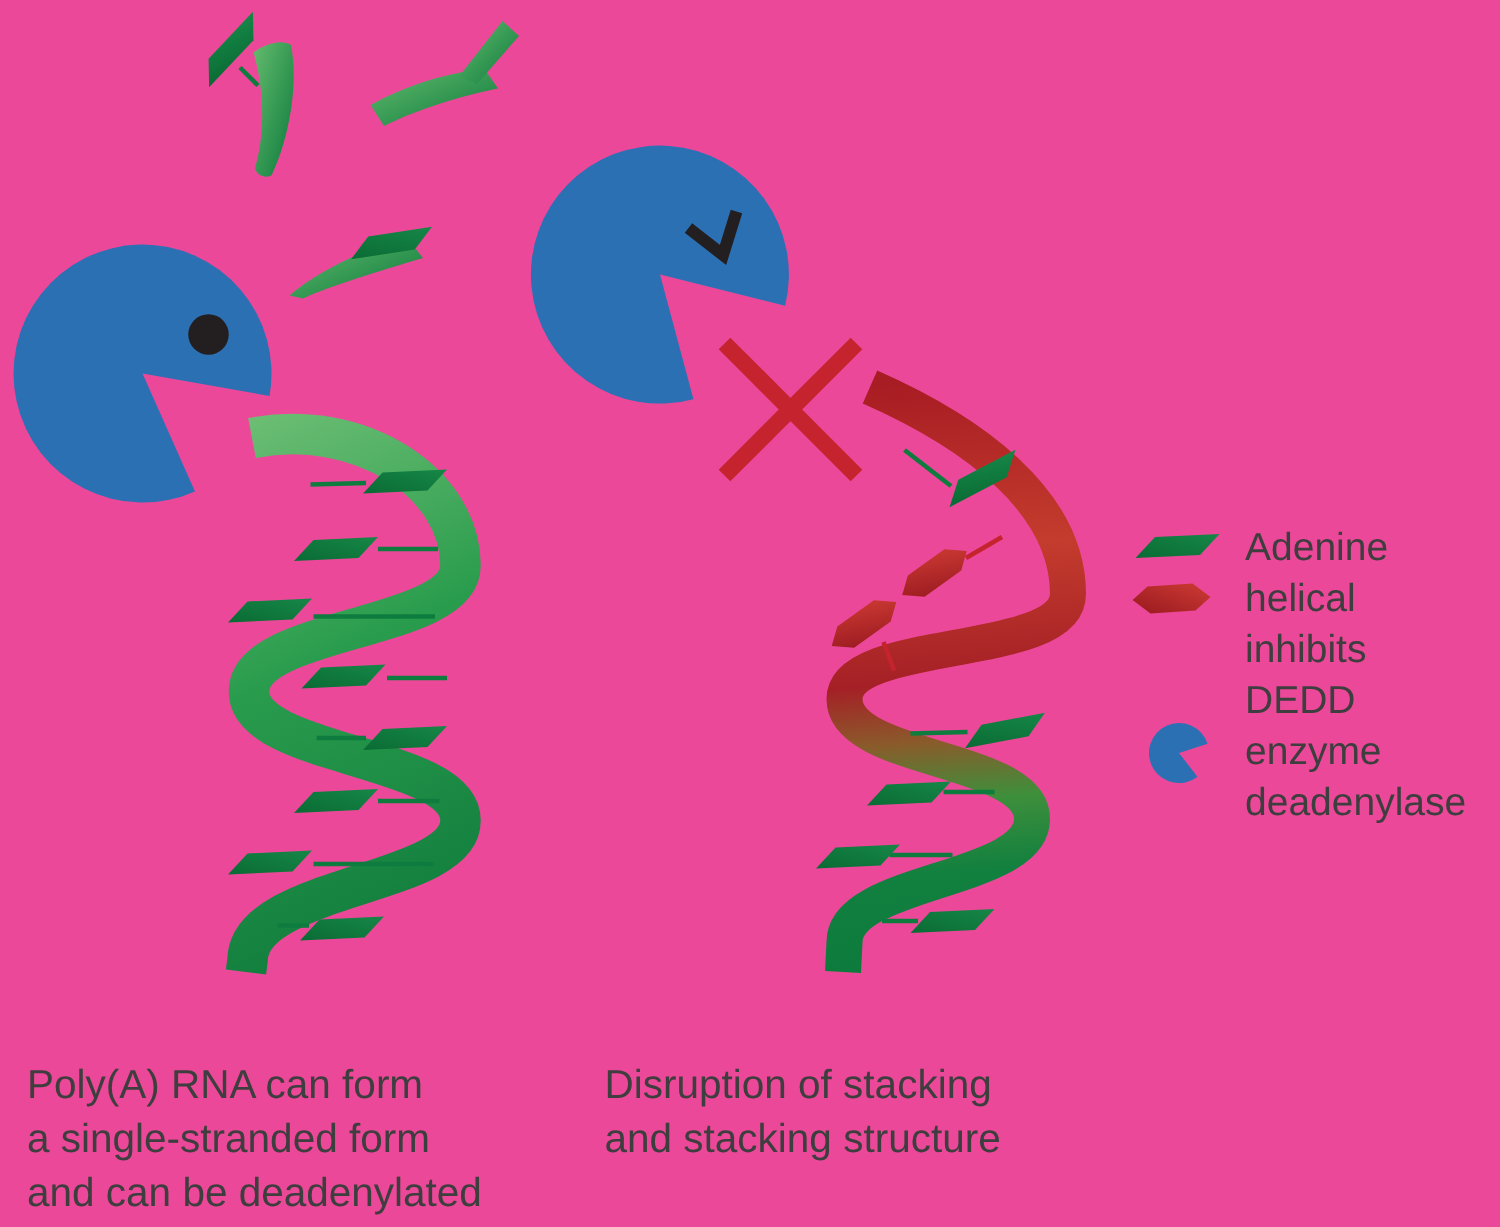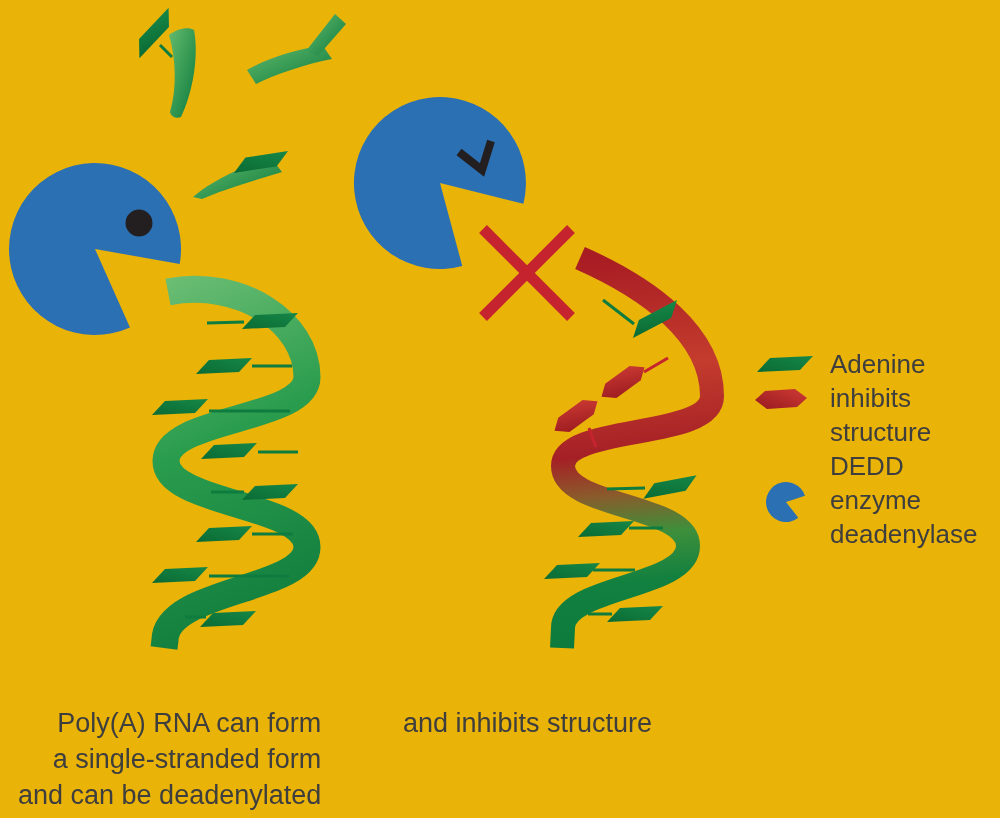--- a/index.html
+++ b/index.html
@@ -1,19 +1,19 @@
 <!DOCTYPE html>
 <html><head>
 <meta charset="utf-8">
 <style>
   html,body{margin:0;padding:0;background:#ffffff;}
-  .stage{position:relative;width:1000px;height:818px;background:#eab308;overflow:hidden;
+  .stage{position:relative;width:1000px;height:818px;background:#ec4899;overflow:hidden;
          font-family:"Liberation Sans",sans-serif;}
   .artwork{position:absolute;left:0;top:0;}
-  .caption{position:absolute;top:705px;font-size:27px;line-height:36px;color:#3e3e3e;text-align:right;}
+  .caption{position:absolute;top:705px;font-size:27px;line-height:36px;color:#3e3e3e;}
   .caption-left{left:18px;}
   .caption-right{left:403px;}
   .legend-text{position:absolute;left:830px;top:347px;font-size:26px;line-height:34px;color:#3e3e3e;}
   .stem-g{stroke:#0e7c3e;stroke-width:3;}
   .stem-r{stroke:#c5242f;stroke-width:3;}
 </style>
 </head>
 <body>
 
 <div class="stage">
@@ -121,29 +121,30 @@
 
     <g>
       <use href="#para" transform="translate(785,364)" fill="url(#gBase)"></use>
       <use href="#hex" transform="translate(781,399)" fill="url(#gHexRed)"></use>
       <path d="M 786,502 L 805,495.8 A 20,20 0 1 0 798.3,517.8 Z" fill="#2c70b4"></path>
     </g>
   </svg>
 
   <div class="legend-text">
     <div>Adenine</div>
+    <div>helical</div>
     <div>inhibits</div>
-    <div>structure</div>
     <div>DEDD</div>
     <div>enzyme</div>
     <div>deadenylase</div>
   </div>
 
   <div class="caption caption-left">
     <div>Poly(A) RNA can form</div>
     <div>a single-stranded form</div>
     <div>and can be deadenylated</div>
   </div>
   <div class="caption caption-right">
-    <div>and inhibits structure</div>
+    <div>Disruption of stacking</div>
+    <div>and stacking structure</div>
   </div>
 
 </div>
 
 </body></html>

